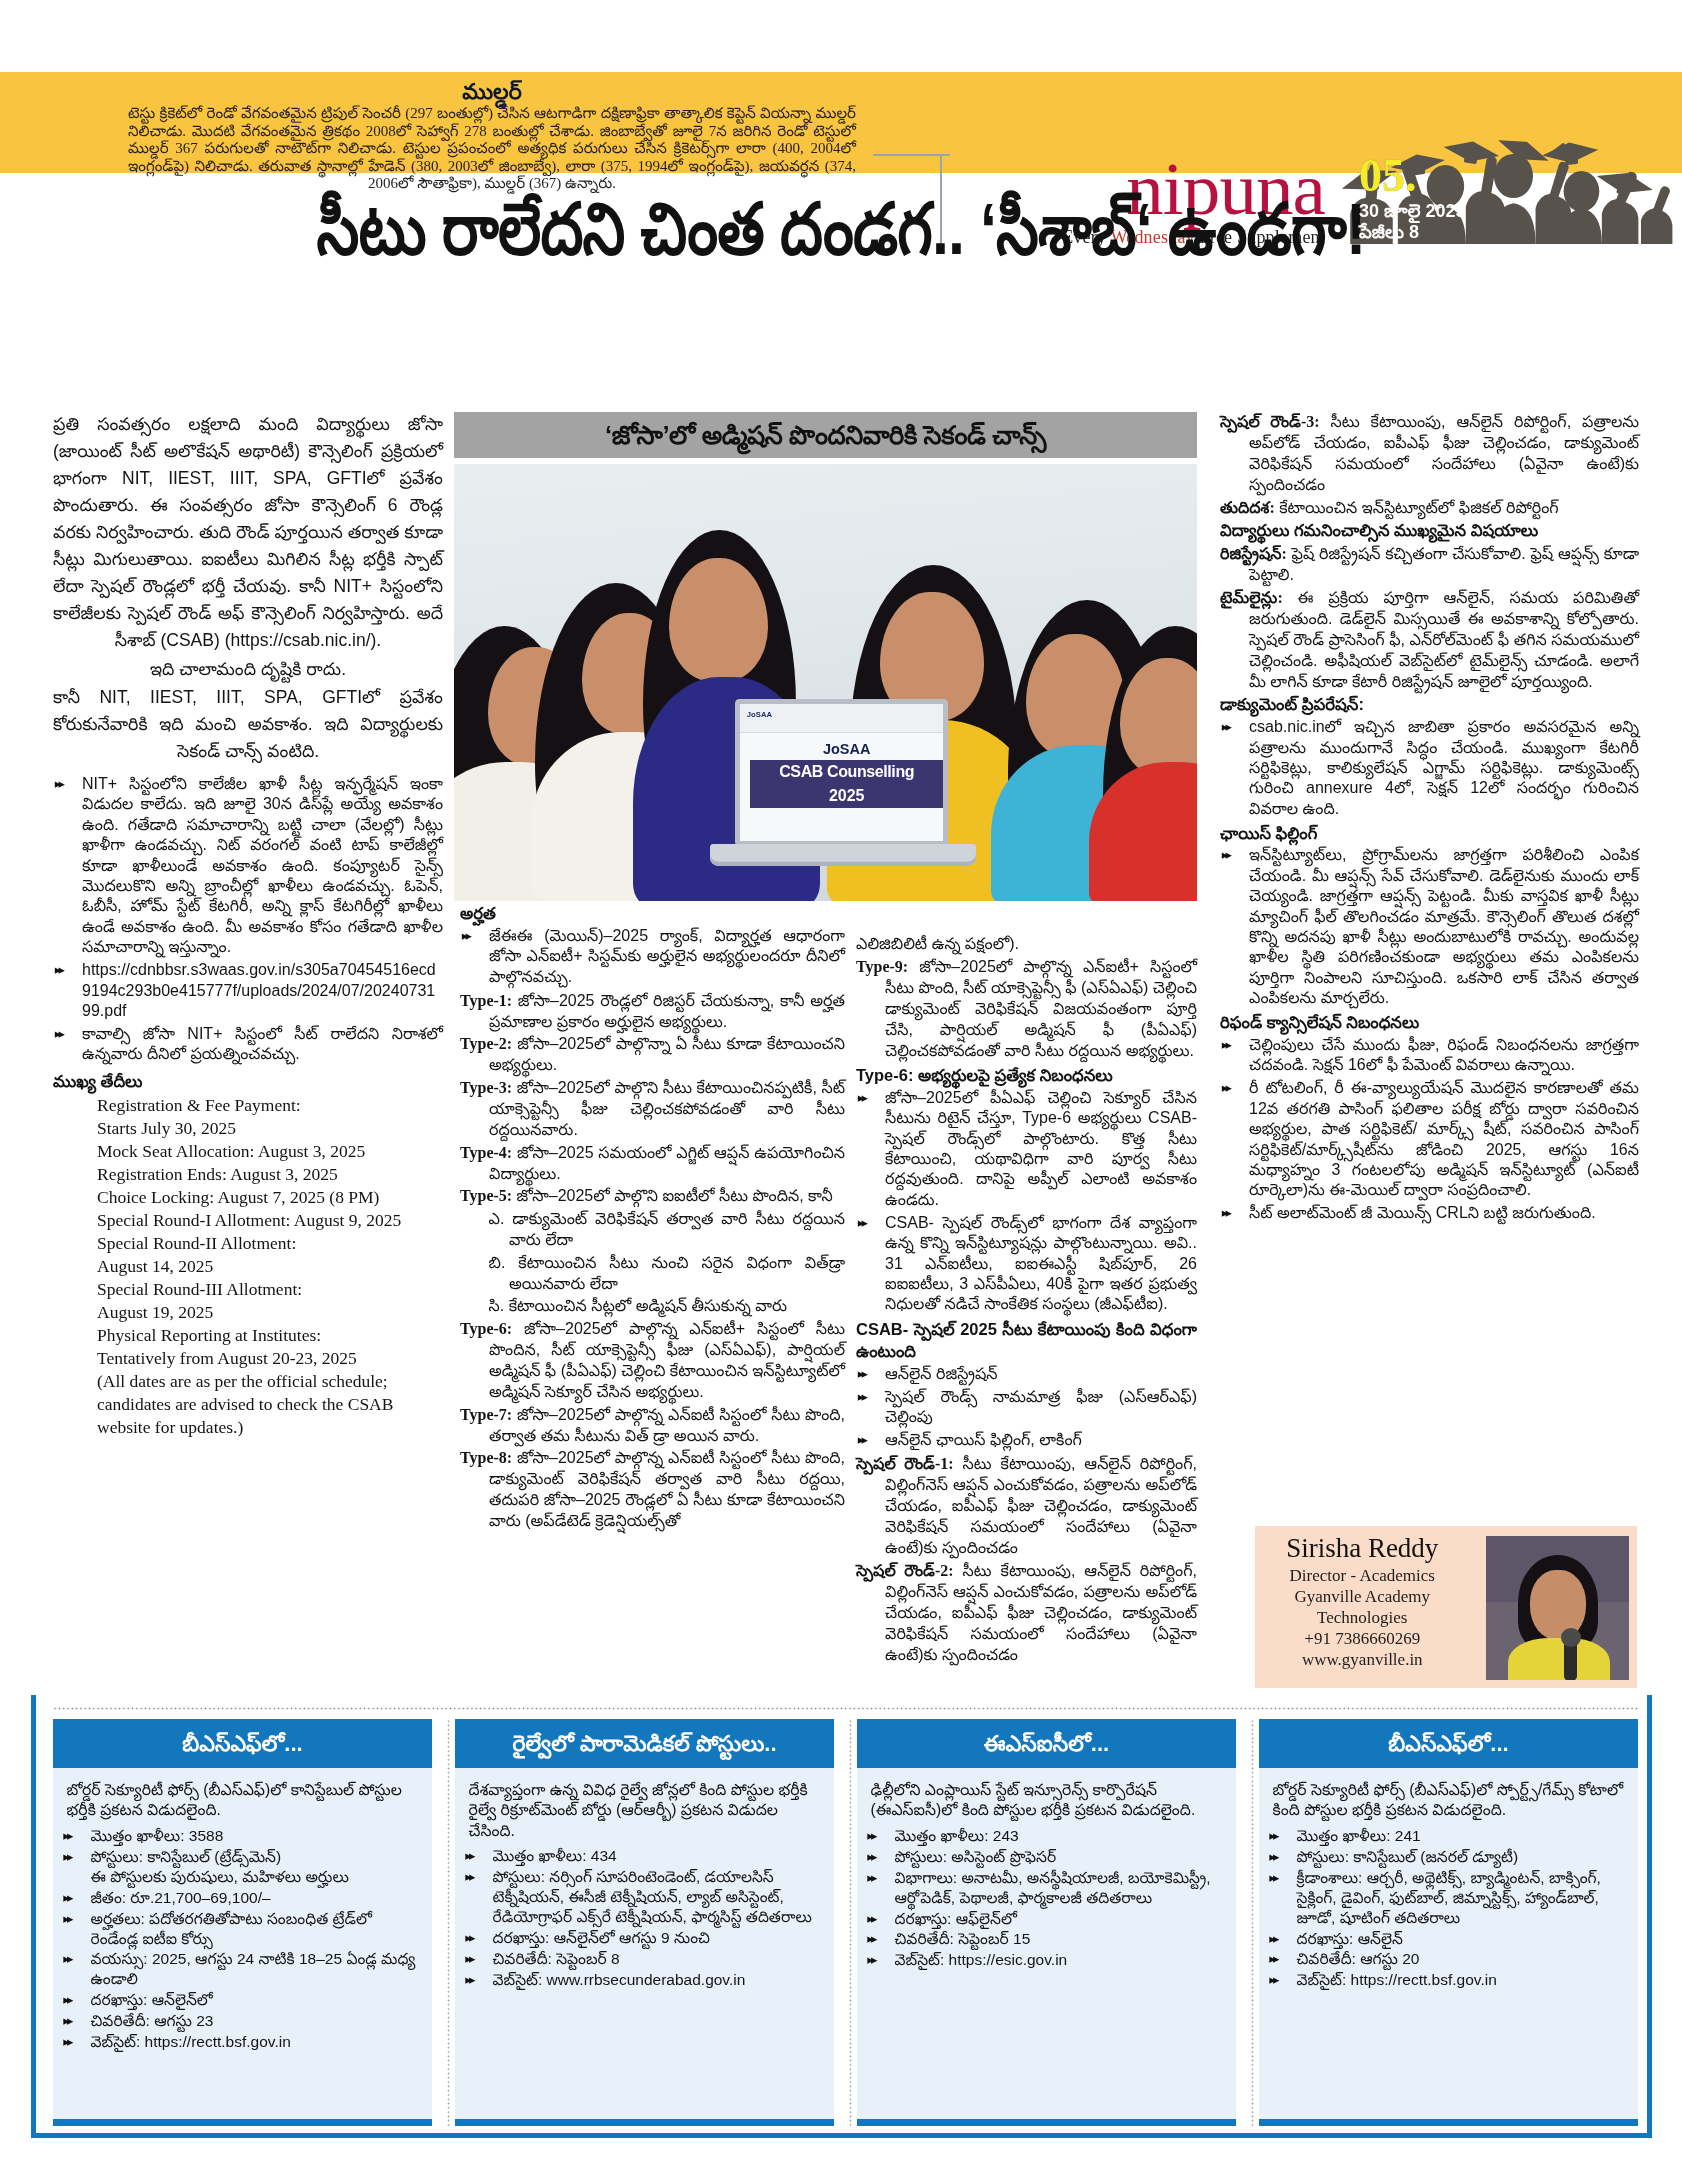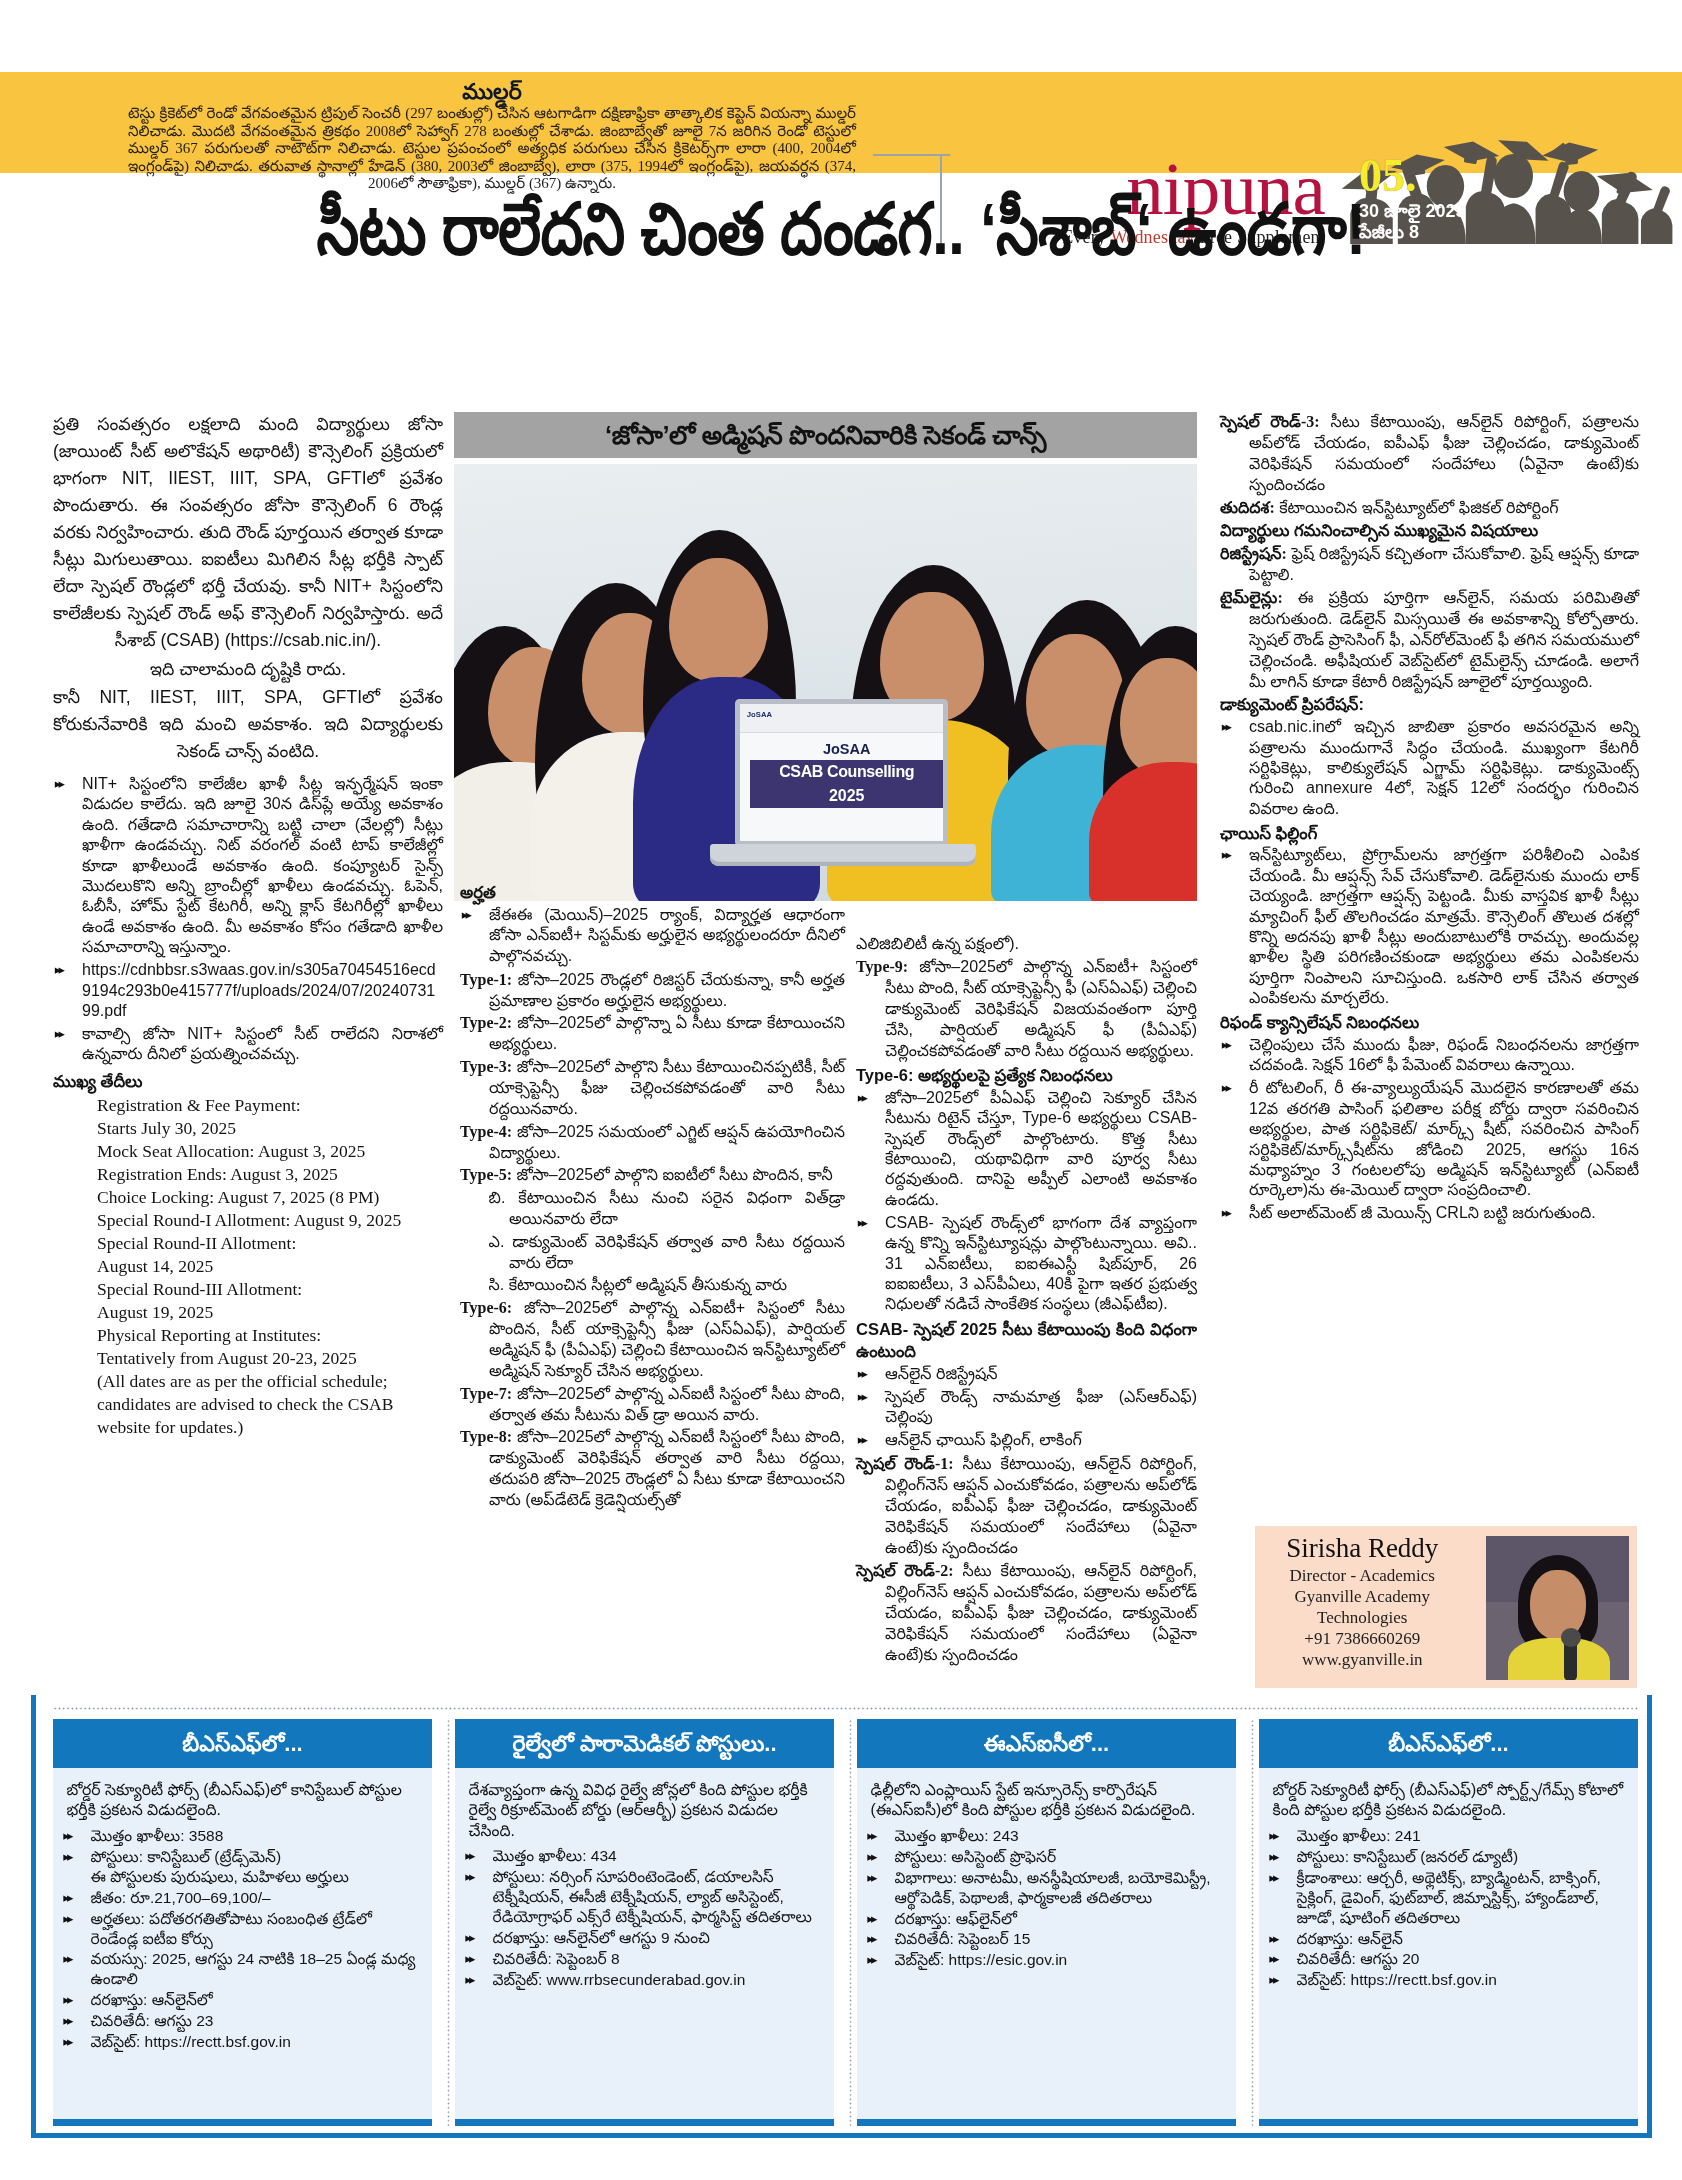--- a/index.html
+++ b/index.html
@@ -73,21 +73,21 @@
     position:absolute; left:0; top:181px; width:1682px; height:85px;
     text-align:center;
     font-family:"Liberation Sans", sans-serif;
     font-weight:bold; font-size:61px; line-height:82px;
     color:#111; letter-spacing:-0.9px;
     transform:scaleY(1.18); transform-origin:center top;
   }
   
   .col { position:absolute; font-size:16.7px; line-height:22px; text-align:justify; }
   .col1 { left:53px;  top:411px; width:390px; }
-  .col2 { left:460px; top:881px; width:385px; }
+  .col2 { left:460px; top:902px; width:385px; }
   .col2b{ left:856px;top:933px; width:341px; }
   .col3 { left:1220px;top:411px; width:419px; }
   .col p { margin-bottom:1.7px; }
   .center { text-align:center; }
   .lead {
     text-align:justify; text-align-last:center;
     font-size:17.5px; line-height:27px;
     font-family:"Liberation Sans", sans-serif;
   }
   
@@ -329,22 +329,22 @@
   <p class="shead">అర్హత</p>
   <ul class="blist">
     <li>జేఈఈ (మెయిన్)–2025 ర్యాంక్, విద్యార్హత ఆధారంగా జోసా ఎన్ఐటీ+ సిస్టమ్‌కు అర్హులైన అభ్యర్థులందరూ దీనిలో పాల్గొనవచ్చు.</li>
   </ul>
 
   <p class="hang"><b>Type-1:</b> <span>జోసా–2025 రౌండ్లలో రిజిస్టర్ చేయకున్నా, కానీ అర్హత ప్రమాణాల ప్రకారం అర్హులైన అభ్యర్థులు.</span></p>
   <p class="hang"><b>Type-2:</b> <span>జోసా–2025లో పాల్గొన్నా ఏ సీటు కూడా కేటాయించని అభ్యర్థులు.</span></p>
   <p class="hang"><b>Type-3:</b> <span>జోసా–2025లో పాల్గొని సీటు కేటాయించినప్పటికీ, సీట్ యాక్సెప్టెన్సీ ఫీజు చెల్లించకపోవడంతో వారి సీటు రద్దయినవారు.</span></p>
   <p class="hang"><b>Type-4:</b> <span>జోసా–2025 సమయంలో ఎగ్జిట్ ఆప్షన్ ఉపయోగించిన విద్యార్థులు.</span></p>
   <p class="hang"><b>Type-5:</b> <span>జోసా–2025లో పాల్గొని ఐఐటీలో సీటు పొందిన, కానీ</span></p>
+  <p class="hang" style="padding-left:49px;text-indent:-20.4px;">ఎ. డాక్యుమెంట్ వెరిఫికేషన్ తర్వాత వారి సీటు రద్దయిన వారు లేదా</p>
   <p class="hang" style="padding-left:49px;text-indent:-20.4px;">బి. కేటాయించిన సీటు నుంచి సరైన విధంగా విత్‌డ్రా అయినవారు లేదా</p>
-  <p class="hang" style="padding-left:49px;text-indent:-20.4px;">ఎ. డాక్యుమెంట్ వెరిఫికేషన్ తర్వాత వారి సీటు రద్దయిన వారు లేదా</p>
   <p class="hang" style="padding-left:49px;text-indent:-20.4px;">సి. కేటాయించిన సీట్లలో అడ్మిషన్ తీసుకున్న వారు</p>
   <p class="hang"><b>Type-6:</b> <span>జోసా–2025లో పాల్గొన్న ఎన్ఐటీ+ సిస్టంలో సీటు పొందిన, సీట్ యాక్సెప్టెన్సీ ఫీజు (ఎస్ఏఎఫ్), పార్షియల్ అడ్మిషన్ ఫీ (పీఏఎఫ్) చెల్లించి కేటాయించిన ఇన్‌స్టిట్యూట్‌లో అడ్మిషన్ సెక్యూర్ చేసిన అభ్యర్థులు.</span></p>
   <p class="hang"><b>Type-7:</b> <span>జోసా–2025లో పాల్గొన్న ఎన్ఐటీ సిస్టంలో సీటు పొంది, తర్వాత తమ సీటును విత్ డ్రా అయిన వారు.</span></p>
   <p class="hang"><b>Type-8:</b> <span>జోసా–2025లో పాల్గొన్న ఎన్ఐటీ సిస్టంలో సీటు పొంది, డాక్యుమెంట్ వెరిఫికేషన్ తర్వాత వారి సీటు రద్దయి, తదుపరి జోసా–2025 రౌండ్లలో ఏ సీటు కూడా కేటాయించని వారు (అప్‌డేటెడ్ క్రెడెన్షియల్స్‌తో</span></p>
 </div>
 
 <div class="col col2b">
   <p class="hang" style="padding-left:0;text-indent:0;">ఎలిజిబిలిటీ ఉన్న పక్షంలో).</p>
   <p class="hang"><b>Type-9:</b> <span>జోసా–2025లో పాల్గొన్న ఎన్ఐటీ+ సిస్టంలో సీటు పొంది, సీట్ యాక్సెప్టెన్సీ ఫీ (ఎస్ఏఎఫ్) చెల్లించి డాక్యుమెంట్ వెరిఫికేషన్ విజయవంతంగా పూర్తి చేసి, పార్షియల్ అడ్మిషన్ ఫీ (పీఏఎఫ్) చెల్లించకపోవడంతో వారి సీటు రద్దయిన అభ్యర్థులు.</span></p>
 

